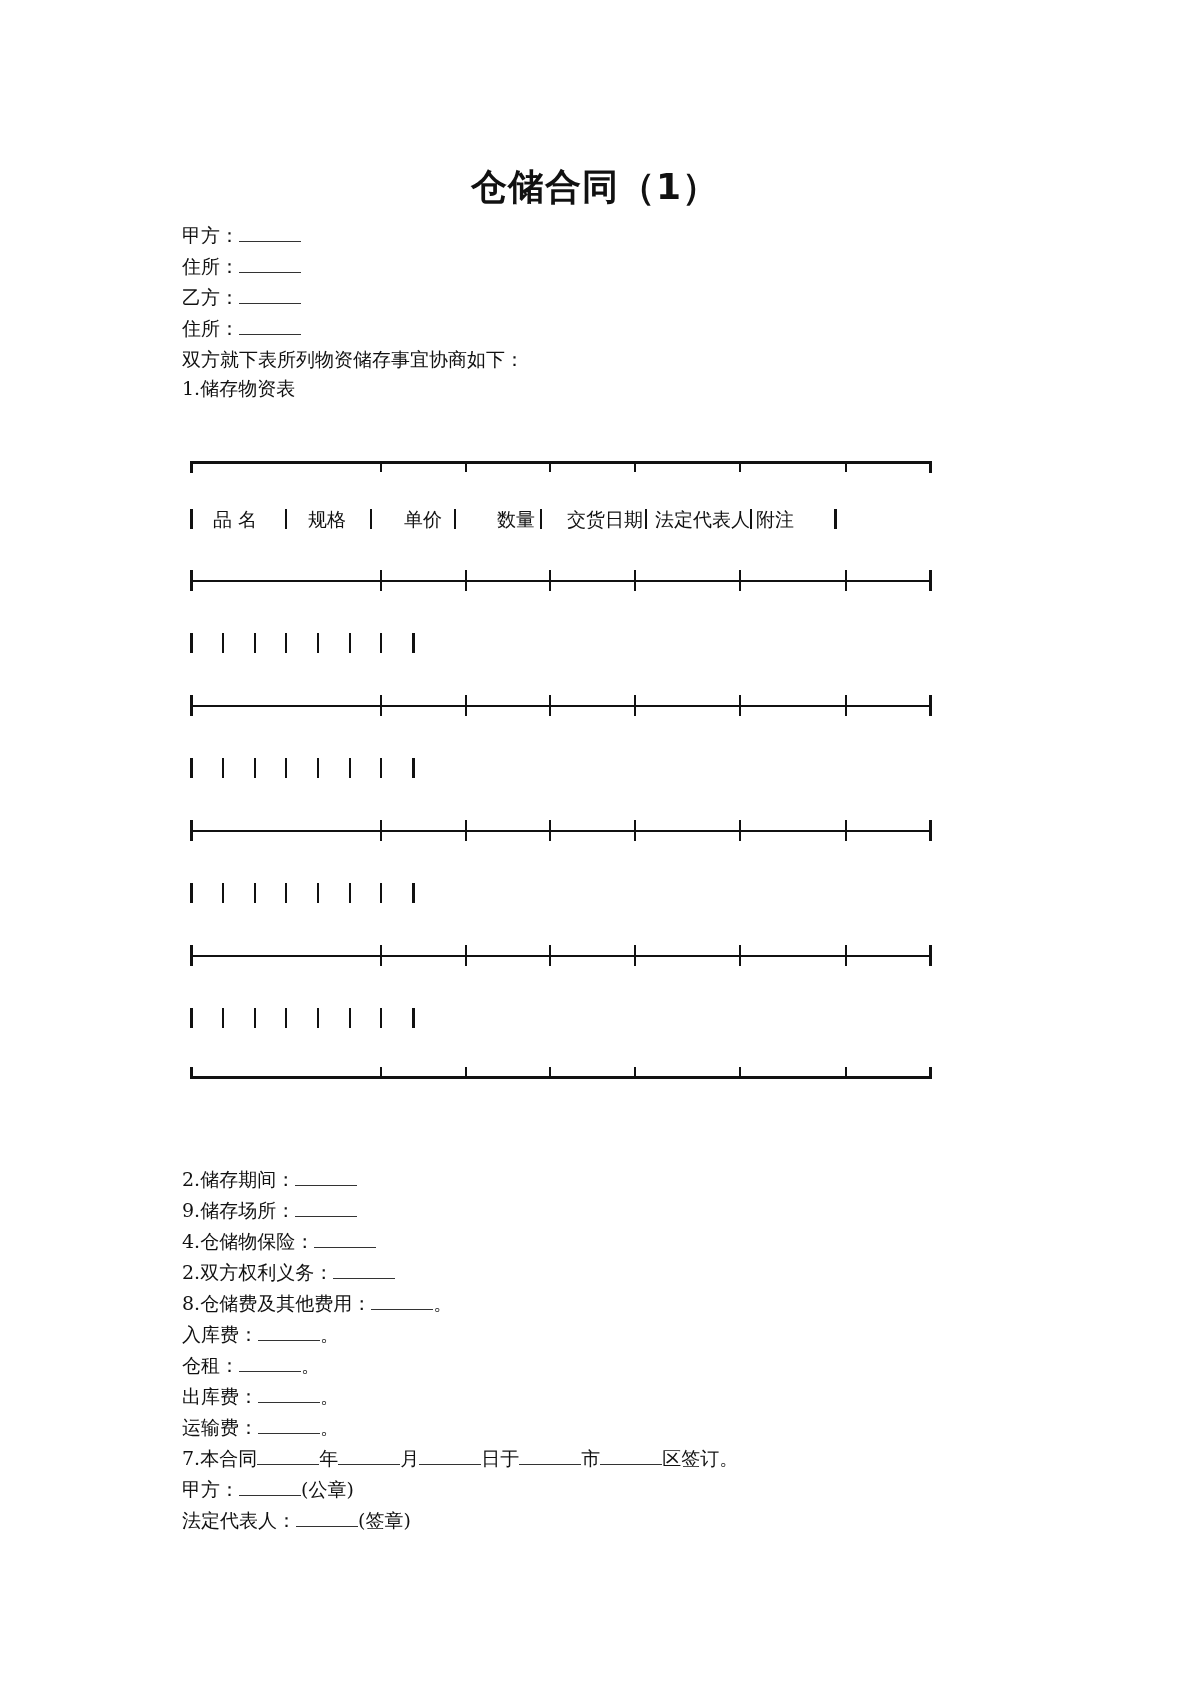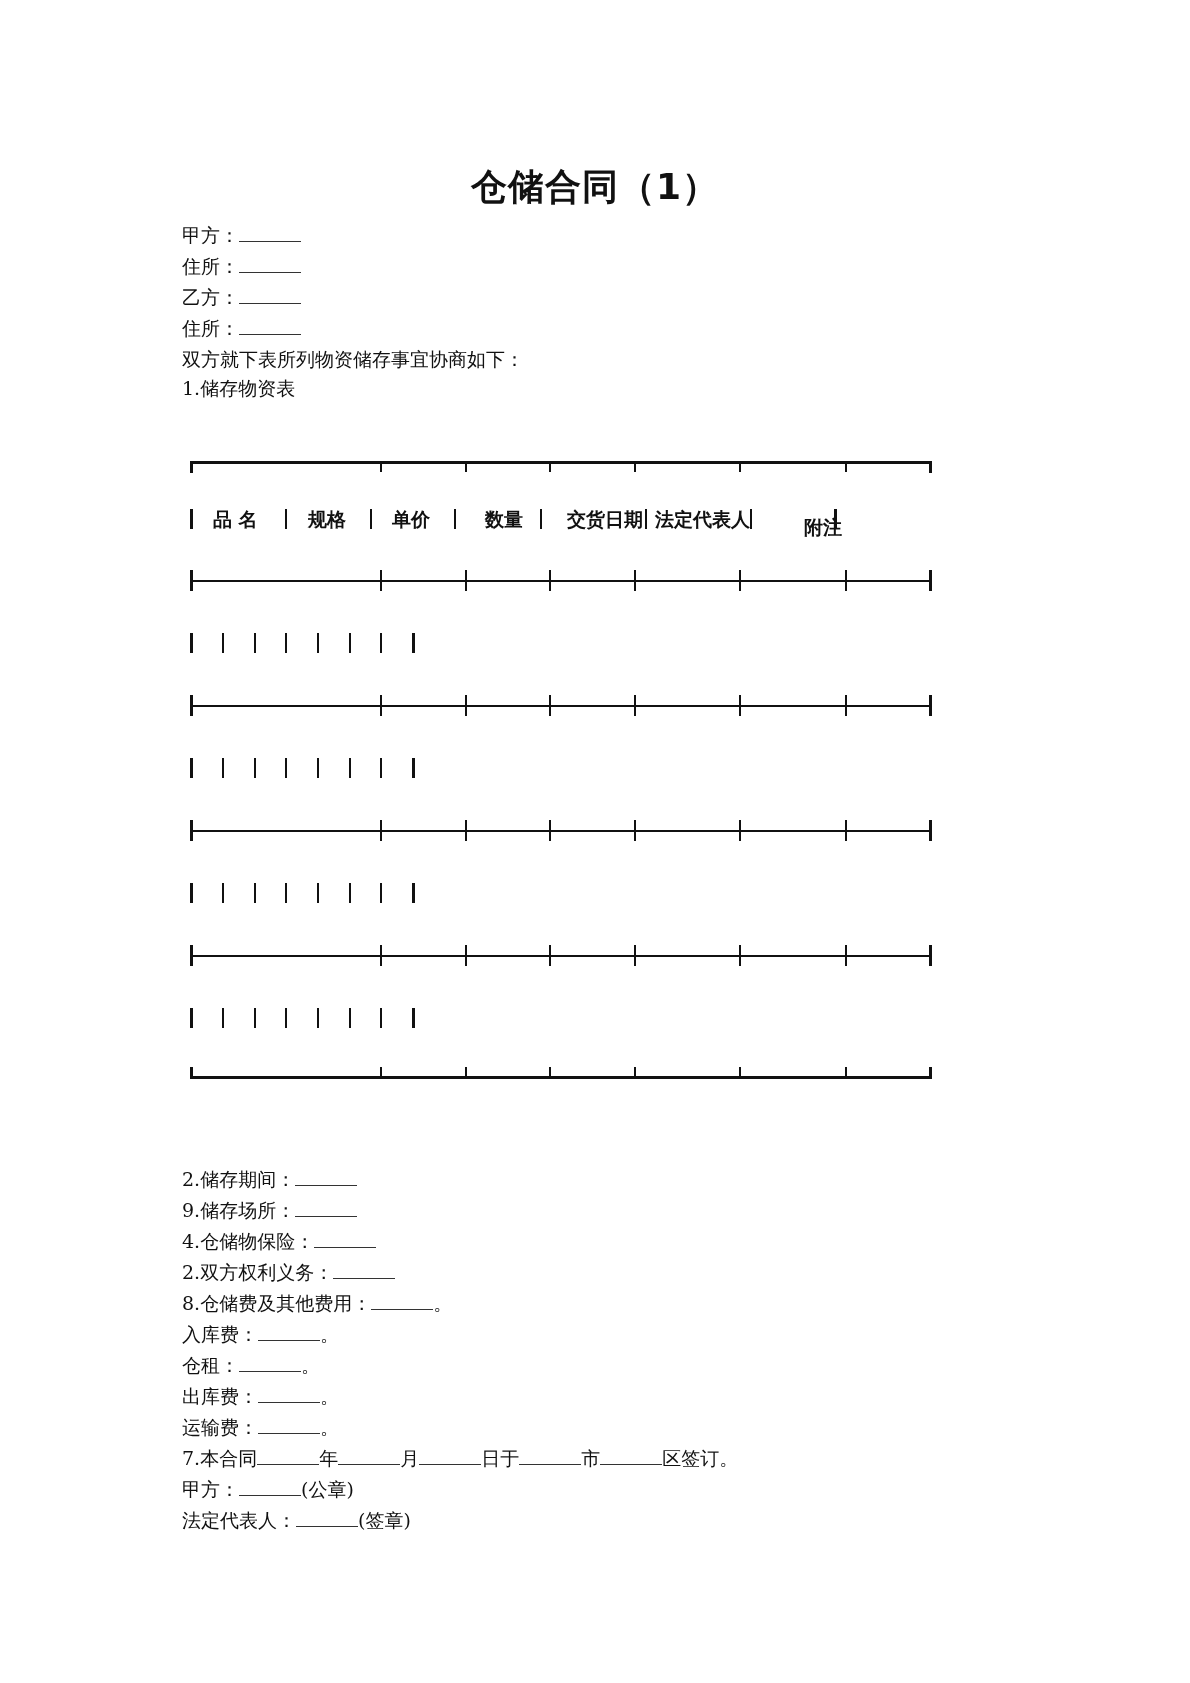--- a/index.html
+++ b/index.html
@@ -7,21 +7,21 @@
          font-family: "DejaVu Serif", "Liberation Serif", serif; color: #111; }
   .title { position: absolute; left: 0; width: 1190px; top: 163px; text-align: center;
            font-family: "DejaVu Sans", "Liberation Sans", sans-serif; font-weight: bold;
            font-size: 36px; letter-spacing: 1px; }
   .line { position: absolute; left: 182px; font-size: 19px; line-height: 24px; white-space: nowrap; }
   .blank { display: inline-block; border-bottom: 1px solid #333; height: 18px; vertical-align: baseline; }
   .b62 { width: 62px; }
   .table-wrap { position: absolute; left: 0; top: 0; width: 1190px; height: 1683px; pointer-events: none; }
   .hline { position: absolute; background: #111; }
   .tick { position: absolute; background: #111; width: 2px; }
-  .hdr { position: absolute; top: 507px; font-size: 19px; white-space: nowrap; font-weight: bold; }
+  .hdr { position: absolute; top: 507px; font-size: 19px; white-space: nowrap; }
   .bar { position: absolute; width: 3px; height: 20px; background: #111; }
 </style>
 </head>
 <body>
 
 <div class="title">仓储合同（1）</div>
 
 <div class="line" style="top:223px">
   <span>甲方：</span><span class="blank b62"></span>
 </div>
@@ -47,29 +47,29 @@
   <div class="tick" style="left:634px; top:461px; height:11px;"></div>
   <div class="tick" style="left:739px; top:461px; height:11px;"></div>
   <div class="tick" style="left:845px; top:461px; height:11px;"></div>
   <div class="tick" style="left:929px; top:461px; height:12px; width:3px;"></div>
 
   <div class="bar" style="left:190px; top:509px;"></div>
   <div class="hdr" style="left:213px;">品 名</div>
   <div class="bar" style="left:285px; top:509px; width:2px;"></div>
   <div class="hdr" style="left:308px;">规格</div>
   <div class="bar" style="left:370px; top:509px; width:2px;"></div>
-  <div class="hdr" style="left:392px;text-align:center;">单价</div>
+  <div class="hdr" style="left:404px;text-align:center;">单价</div>
   <div class="bar" style="left:454px; top:509px; width:2px;"></div>
-  <div class="hdr" style="left:485px;">数量</div>
+  <div class="hdr" style="left:497px;">数量</div>
   <div class="bar" style="left:540px; top:509px; width:2px;"></div>
   <div class="hdr" style="left:551px;margin-left:16px;">交货日期</div>
   <div class="bar" style="left:645px; top:509px; width:2px;"></div>
   <div class="hdr" style="left:655px;">法定代表人</div>
   <div class="bar" style="left:750px; top:509px; width:2px;"></div>
-  <div class="hdr" style="left:804px;margin-top:8px;">附注</div>
+  <div class="hdr" style="left:756px;">附注</div>
   <div class="bar" style="left:834px; top:509px;"></div>
 
   <div class="hline" style="left:190px; top:580px; width:741px; height:2px;"></div>
   <div class="tick" style="left:190px; top:570px; height:21px; width:3px;"></div>
   <div class="tick" style="left:380px; top:570px; height:21px;"></div>
   <div class="tick" style="left:465px; top:570px; height:21px;"></div>
   <div class="tick" style="left:549px; top:570px; height:21px;"></div>
   <div class="tick" style="left:634px; top:570px; height:21px;"></div>
   <div class="tick" style="left:739px; top:570px; height:21px;"></div>
   <div class="tick" style="left:845px; top:570px; height:21px;"></div>

